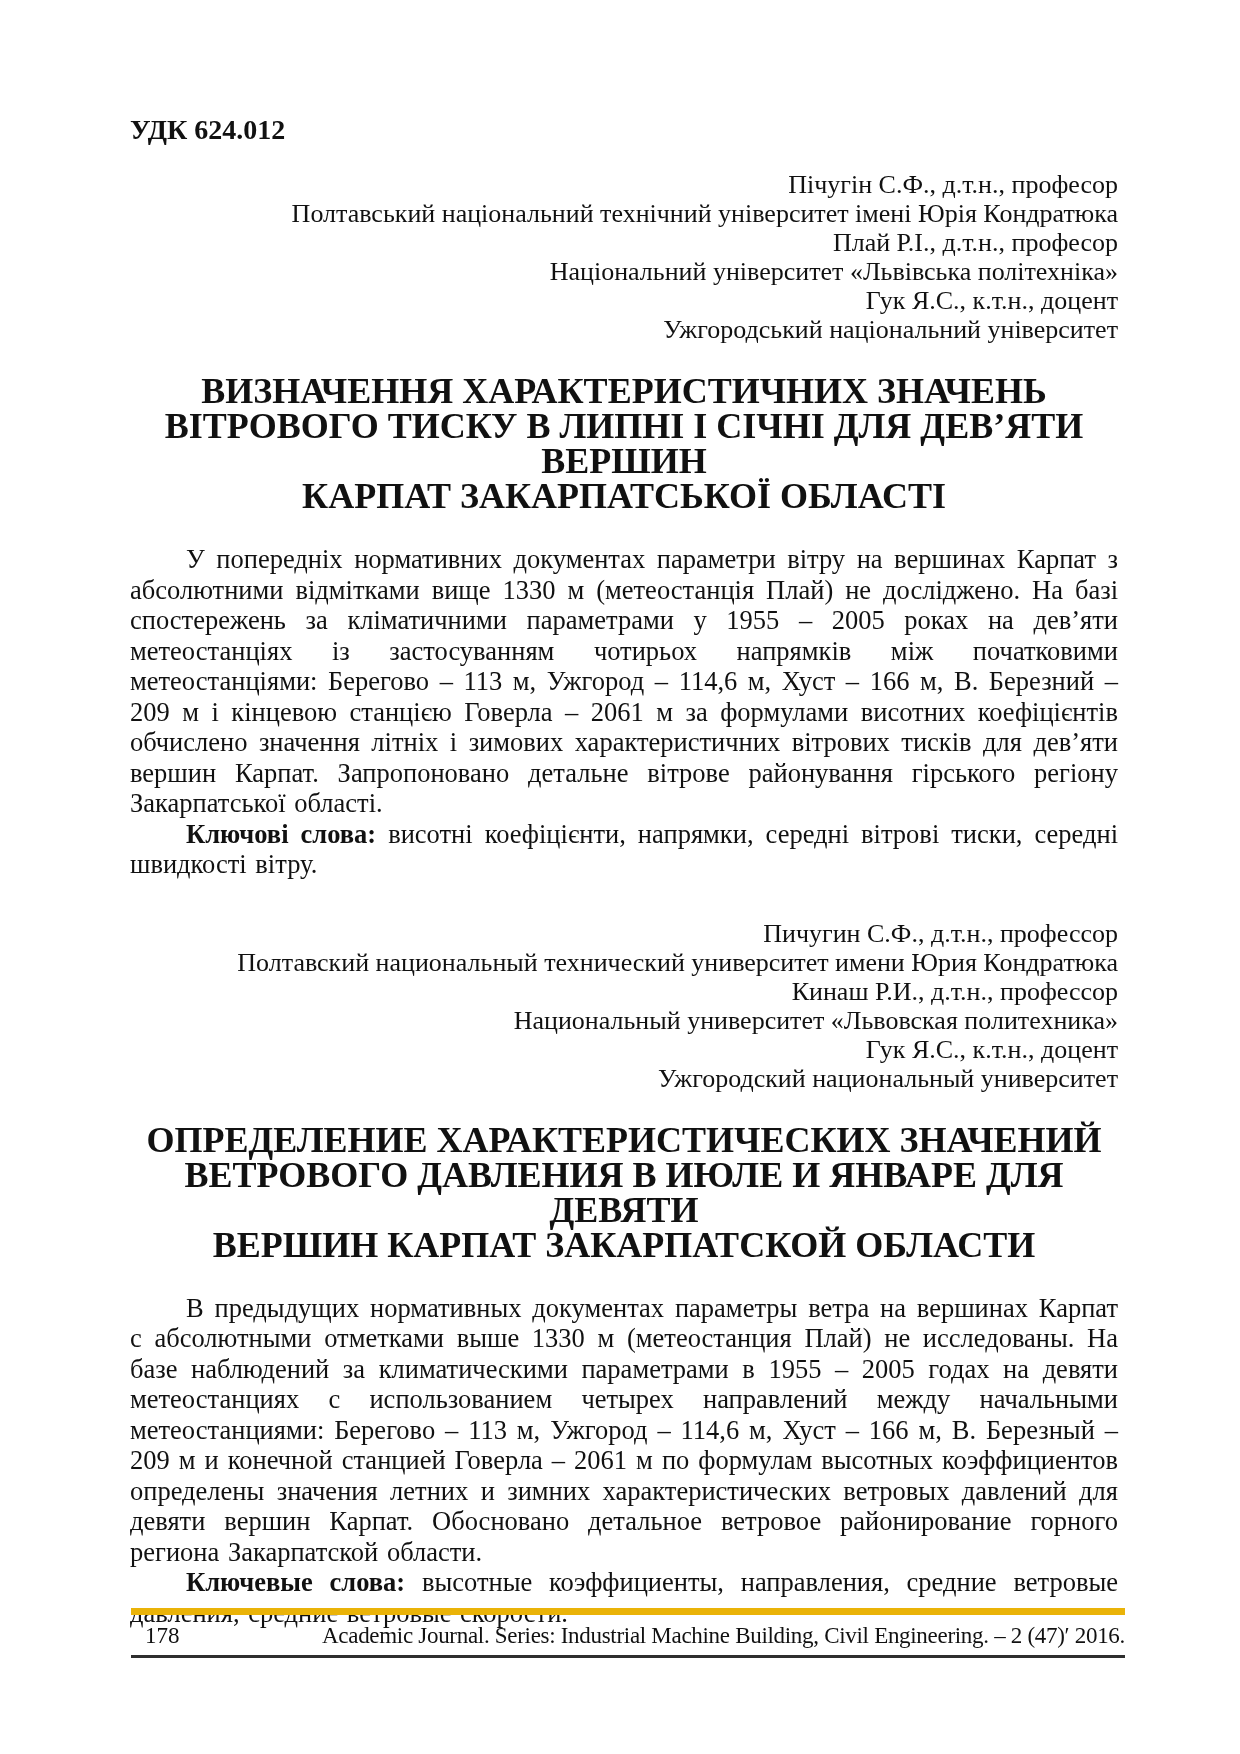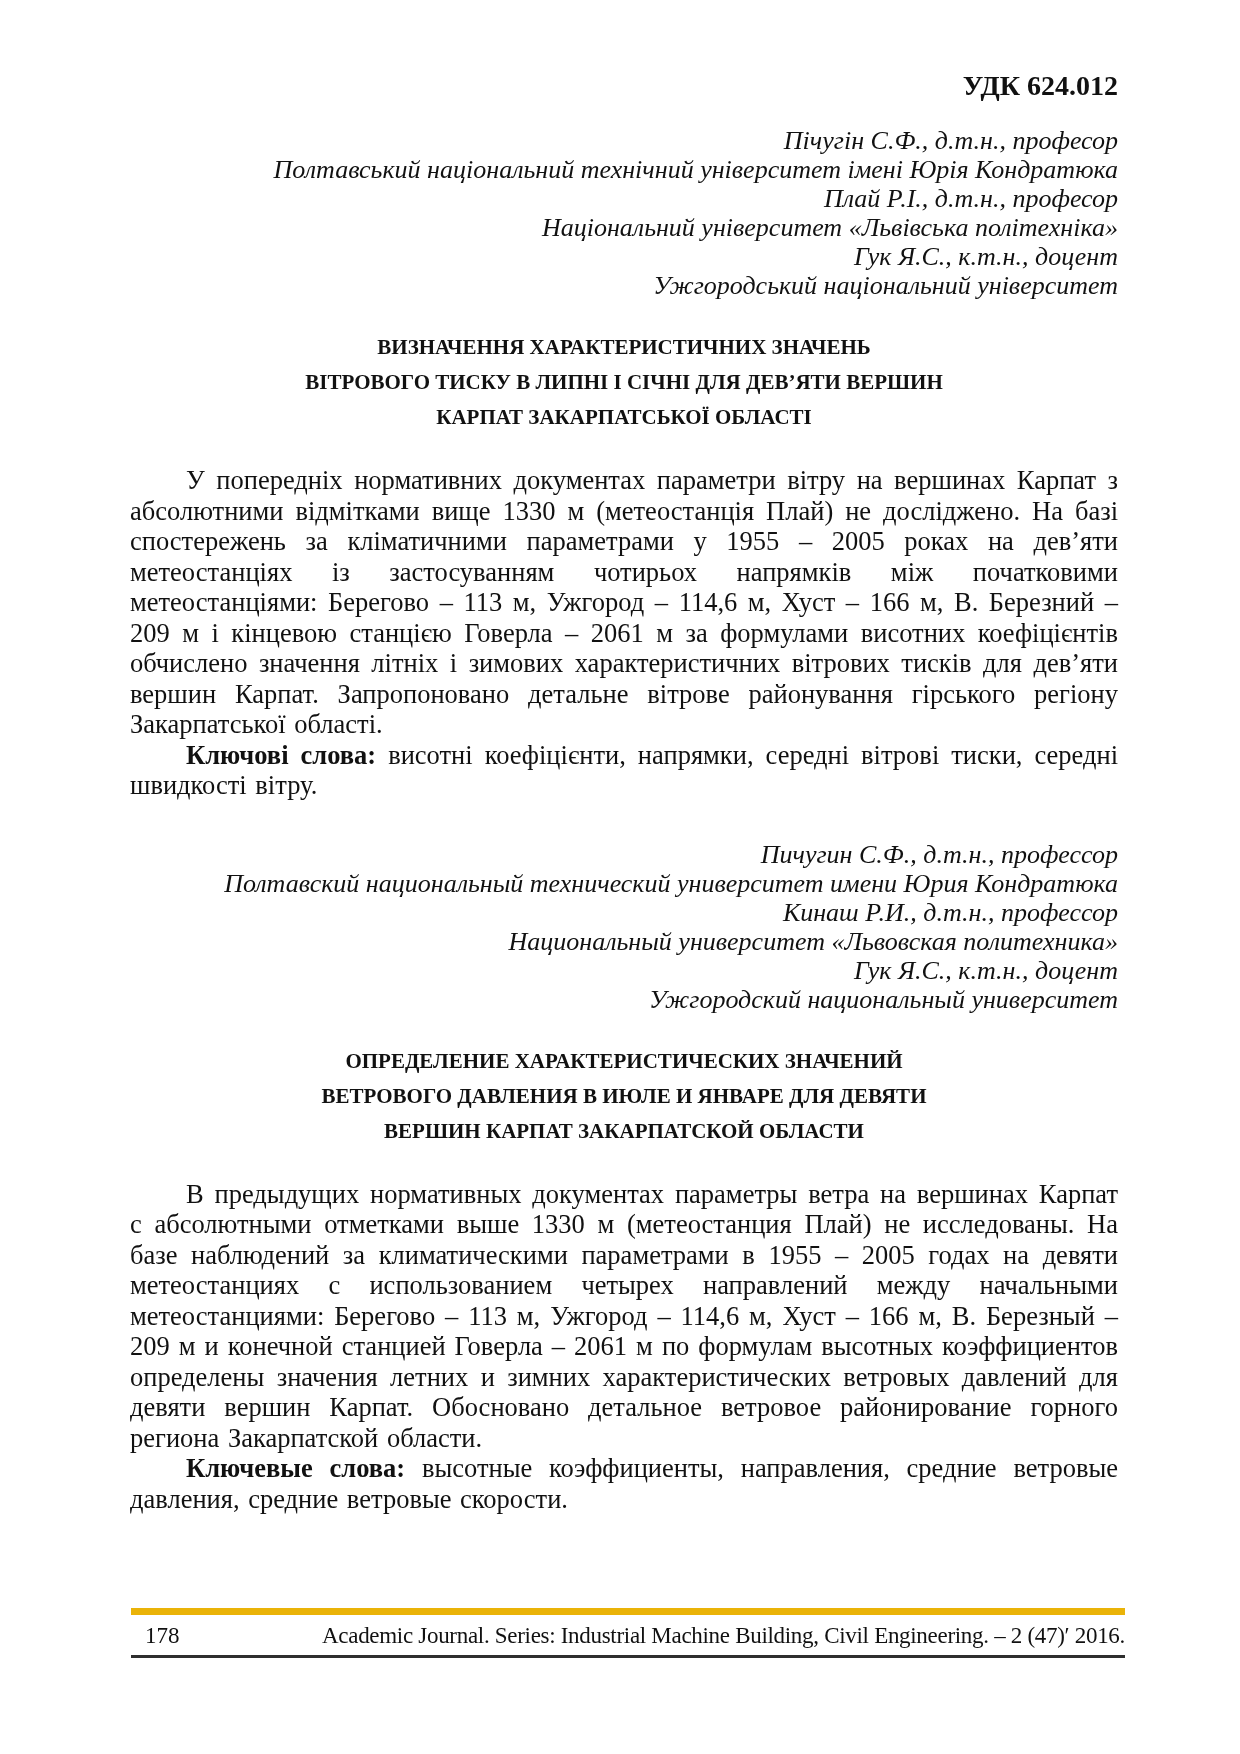--- a/index.html
+++ b/index.html
@@ -17,40 +17,39 @@
     font-family: "Liberation Serif", serif;
     color: #111111;
   }
   .content {
     position: absolute;
     left: 130px;
     top: 0;
     width: 988px;
   }
   .udc {
-    margin-top: 70px;
+    margin-top: 114px;
     font-weight: bold;
     font-size: 28px;
     line-height: 32px;
-    text-align: right;
+    text-align: left;
   }
   .authors {
     margin-top: 24px;
     text-align: right;
-    font-style: italic;
     font-size: 26px;
     line-height: 29px;
   }
   .authors .author-line { white-space: nowrap; }
   .ru-authors { margin-top: 39px; }
   .title {
     margin-top: 30px;
     text-align: center;
     font-weight: bold;
-    font-size: 21px;
+    font-size: 36px;
     line-height: 35px;
   }
   .abstract {
     margin: 30px 0 0 0;
     text-align: justify;
     font-size: 26.5px;
     line-height: 30.5px;
     text-indent: 56px;
     word-spacing: 2px;
   }

